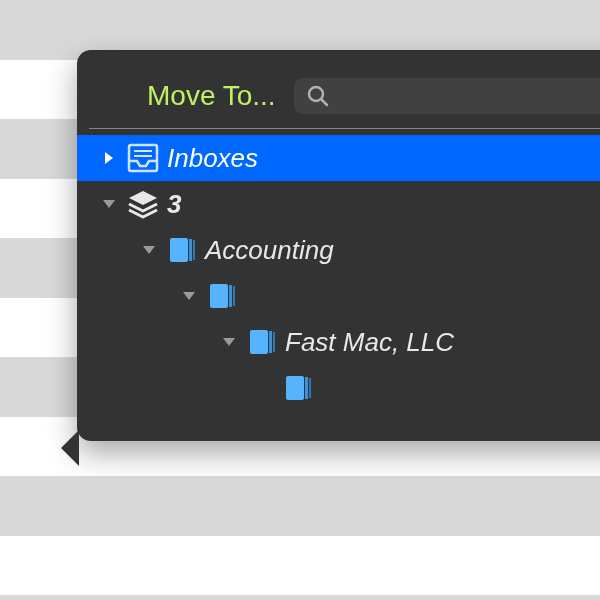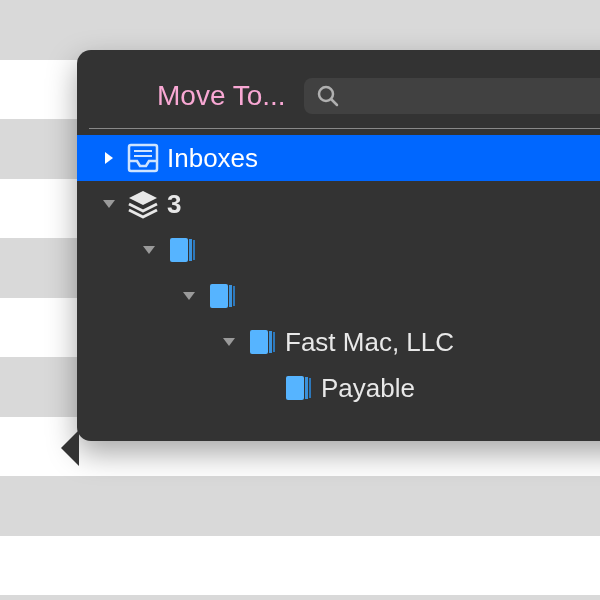--- a/index.html
+++ b/index.html
@@ -41,23 +41,23 @@
 }
 .header {
   display: flex;
   align-items: center;
   padding: 28px 20px 14px 20px;
   gap: 18px;
   border-bottom: 1px solid #888;
   margin: 0 12px;
 }
 .header-title {
-  color: #f9a8d4;
+  color: #bef264;
   font-size: 28px;
-  margin-left: 48px;
+  margin-left: 38px;
 }
 .search-field {
   flex: 1;
   background: #414141;
   border-radius: 8px;
   display: flex;
   align-items: center;
   padding: 6px 12px;
   gap: 10px;
 }
@@ -82,21 +82,21 @@
   color: #fff;
 }
 .indent { display:inline-block; }
 .disclosure {
   width: 20px;
   height: 20px;
   display: inline-flex;
   align-items: center;
   justify-content: center;
 }
-.label { font-weight: 400; }
+.label { font-weight: 400; font-style: italic; }
 .label.bold { font-weight: 700; }
 .icon { display:inline-flex; align-items:center; justify-content:center; }
 </style>
 </head>
 <body>
 
 <div class="bg-stripe" style="top:0"></div>
 <div class="bg-stripe" style="top:119px"></div>
 <div class="bg-stripe" style="top:238px"></div>
 <div class="bg-stripe" style="top:357px"></div>
@@ -161,20 +161,21 @@
             <polygon points="2,4 14,4 8,12" fill="#9a9a9a"></polygon>
           </svg>
       </span>
       <span class="icon">
         <svg width="30" height="30" viewBox="0 0 30 30">
           <rect x="3" y="3" width="18" height="24" rx="2" fill="#56B4FF"></rect>
           <rect x="22" y="4" width="3" height="22" fill="#3a92dd"></rect>
           <rect x="26" y="5" width="2" height="20" fill="#2d78bb"></rect>
         </svg>
       </span>
+      <span class="label">Accounting</span>
     </div>
 
     <div class="row">
       <span class="indent" style="width:94px"></span>
       <span class="disclosure">
         <svg width="16" height="16" viewBox="0 0 16 16">
             <polygon points="2,4 14,4 8,12" fill="#9a9a9a"></polygon>
           </svg>
       </span>
       <span class="icon">
@@ -205,17 +206,16 @@
 
     <div class="row">
       <span class="indent" style="width:198px"></span>
       <span class="icon">
         <svg width="30" height="30" viewBox="0 0 30 30">
           <rect x="3" y="3" width="18" height="24" rx="2" fill="#56B4FF"></rect>
           <rect x="22" y="4" width="3" height="22" fill="#3a92dd"></rect>
           <rect x="26" y="5" width="2" height="20" fill="#2d78bb"></rect>
         </svg>
       </span>
-      <span class="label">Payable</span>
     </div>
 
   </div>
 </div>
 
 </body></html>

